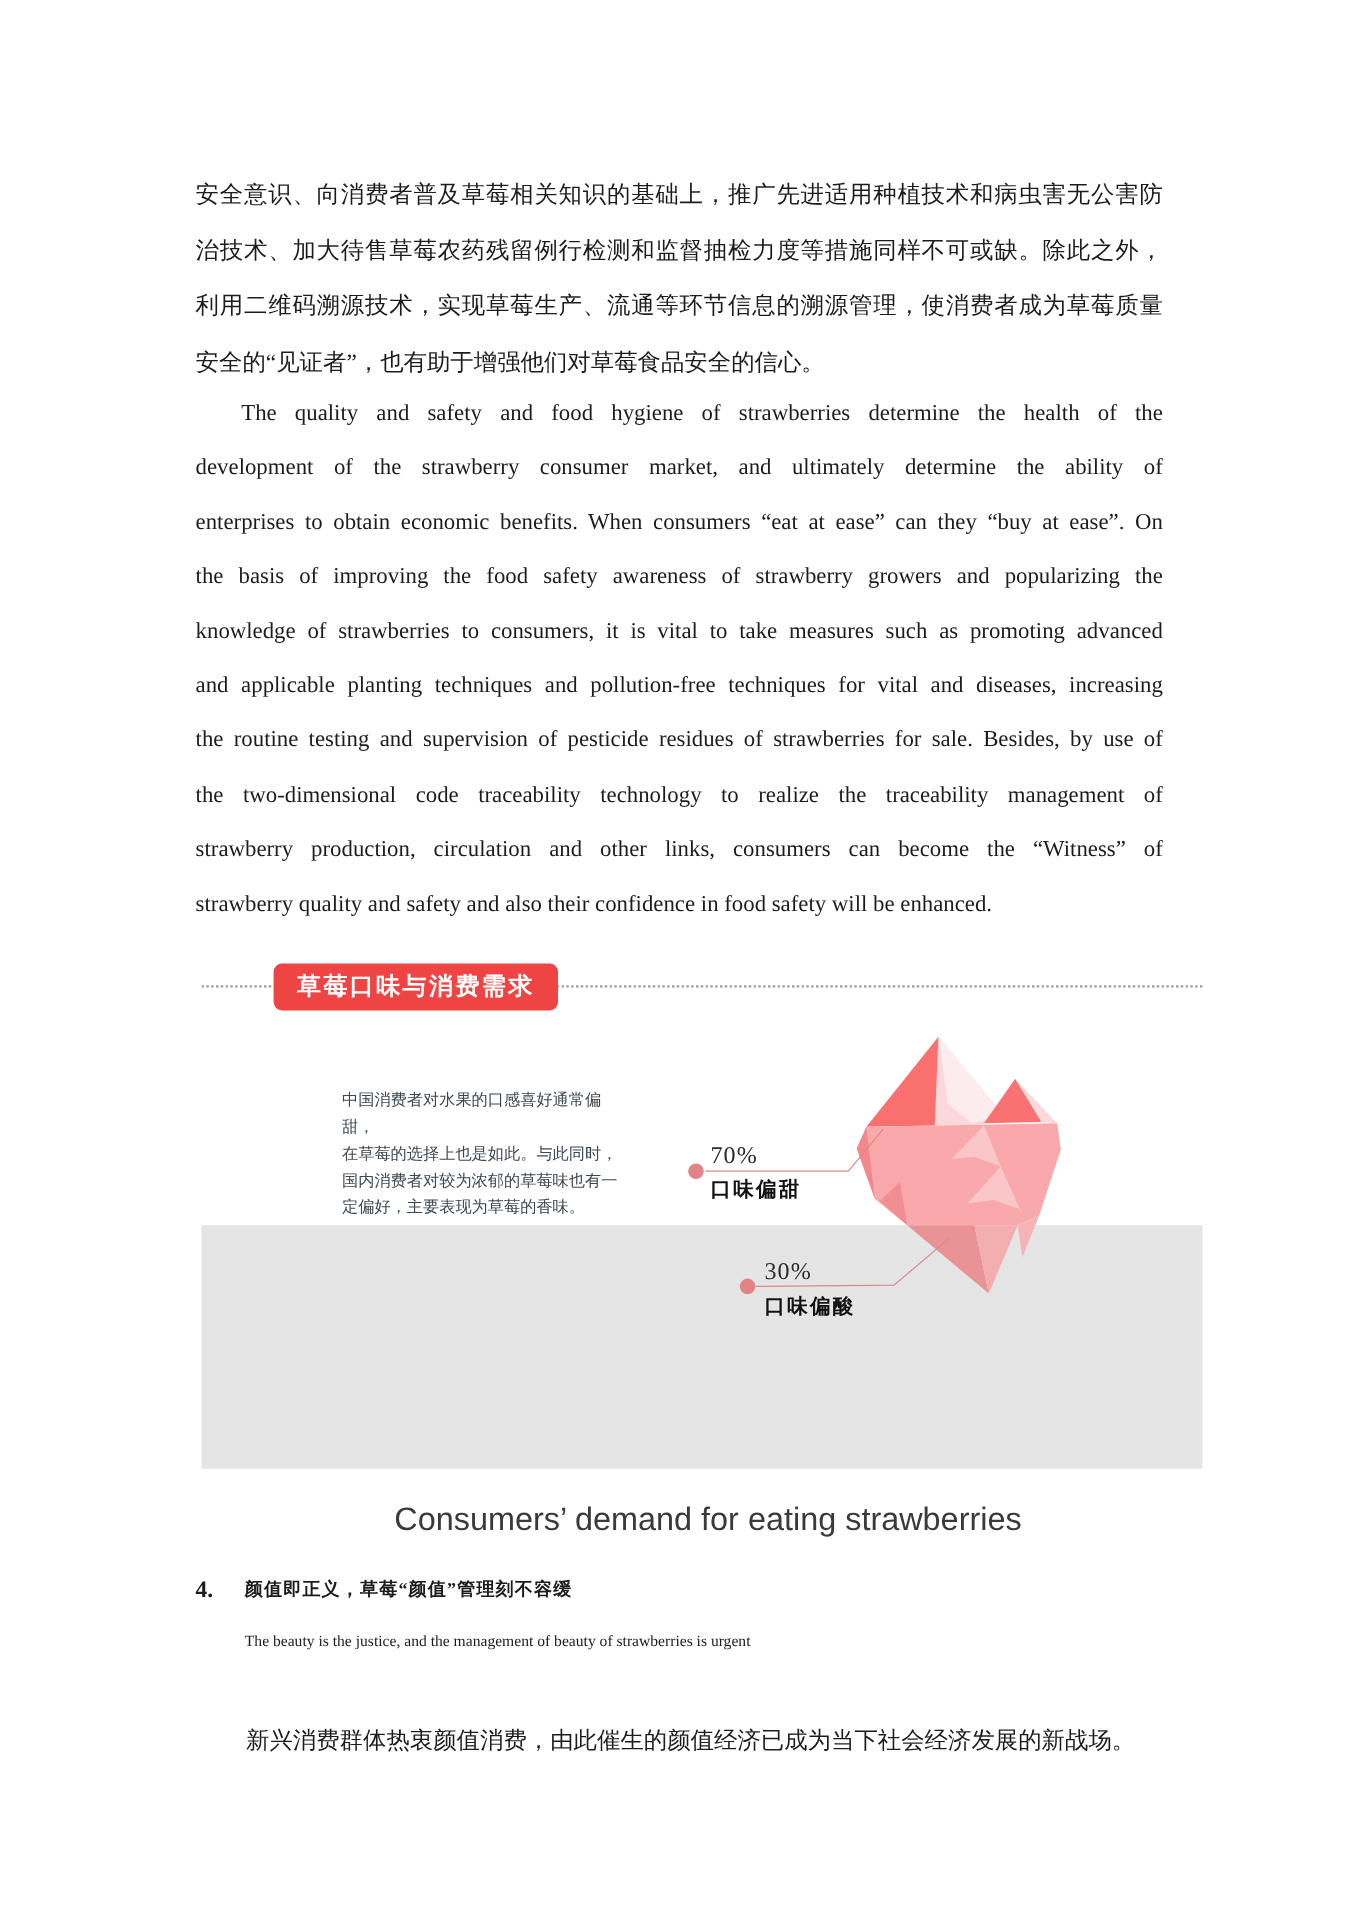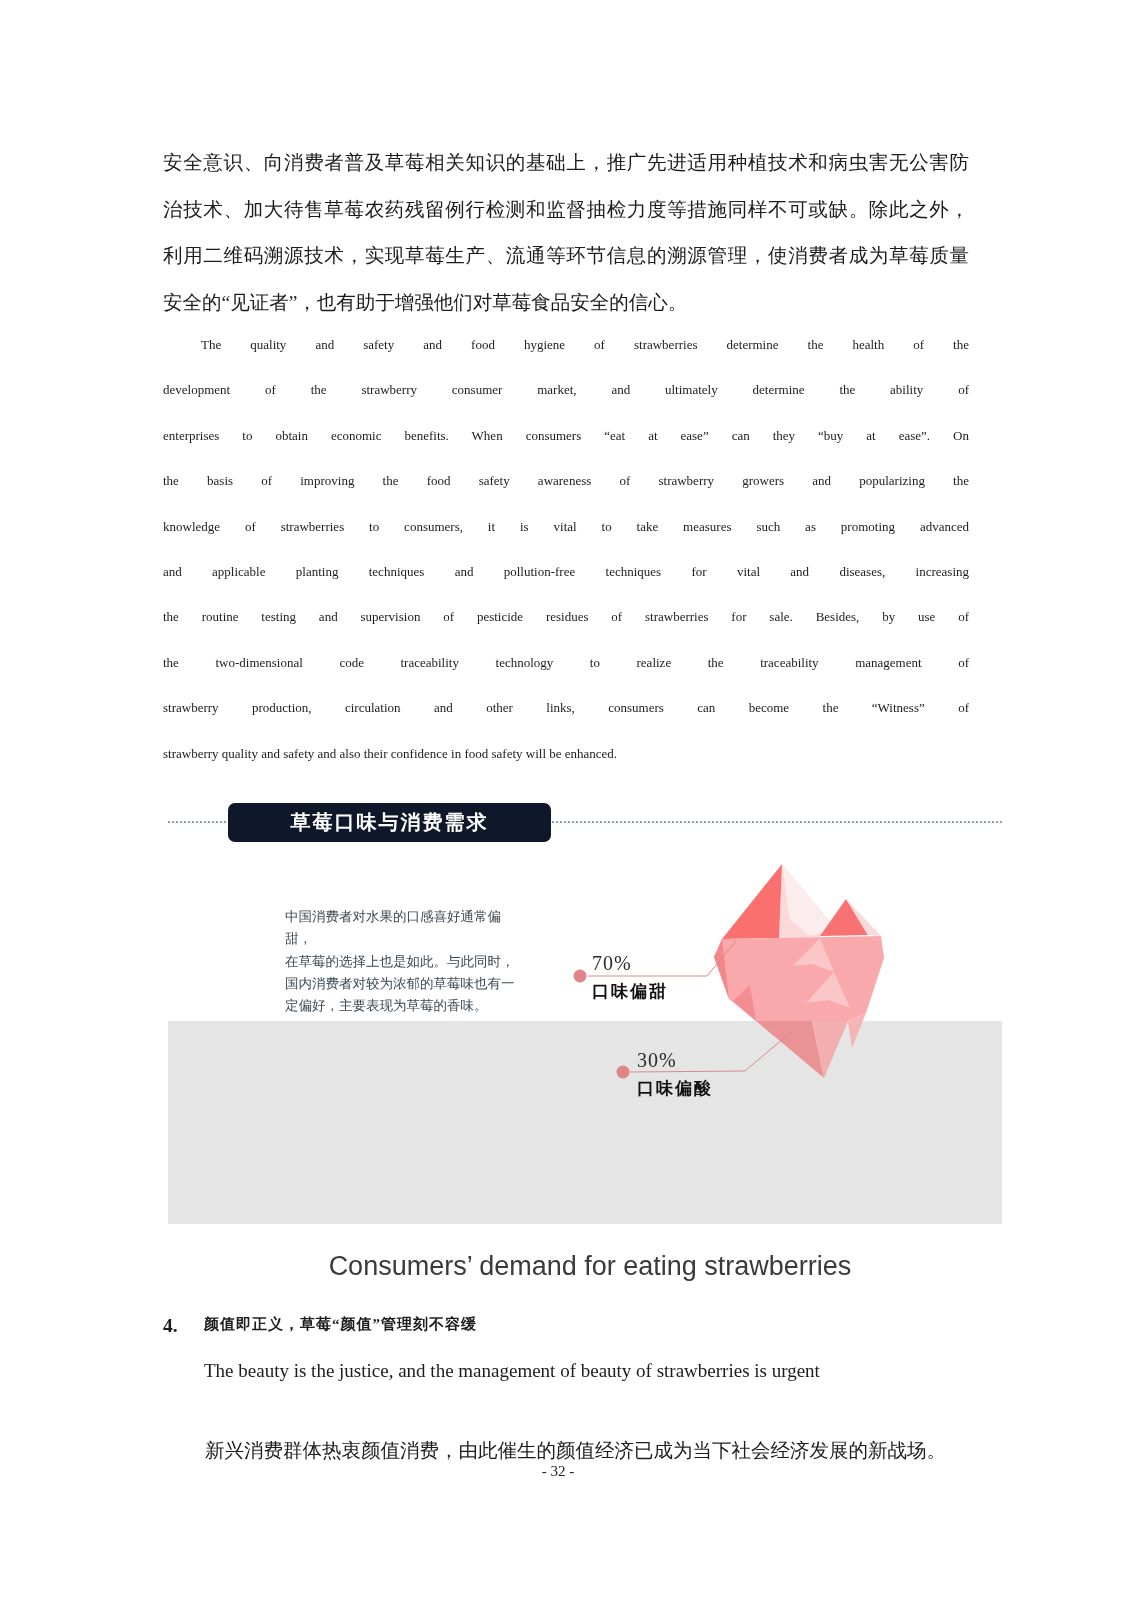--- a/index.html
+++ b/index.html
@@ -5,47 +5,47 @@
   html,body{margin:0;padding:0;background:#888;}
   .page{
     position:relative; width:1131px; height:1600px; background:#ffffff;
     font-family:"Liberation Serif","DejaVu Serif",serif; color:#1c1c1c;
     overflow:hidden; margin:0 auto;
   }
   .abs{position:absolute;}
   
   .para{left:163px; width:806px;}
   .para-cn{top:140px; font-size:19.5px; line-height:46.5px;}
-  .para-en{top:322px; font-size:13px; line-height:45.4px;}
+  .para-en{top:322px; font-size:19px; line-height:45.4px;}
   .line{white-space:nowrap;}
   .line.j{white-space:normal; text-align:justify; text-align-last:justify;}
   .line.indent{text-indent:38px;}
   
   .dotted-rule{left:168px; top:821px; width:834px; height:0;
     border-top:2px dotted #98a1a8;}
-  .badge{left:228px; top:803px; width:323px; height:39px; background:#0f172a;
+  .badge{left:228px; top:803px; width:237px; height:39px; background:#ef4444;
     border-radius:7px; color:#ffffff; font-weight:bold; font-size:20px;
     line-height:39px; text-align:center; letter-spacing:2px; z-index:3;}
   .desc{left:257px; top:906px; width:230px; font-size:13.5px;
     line-height:22.3px; color:#3d4852; z-index:3;margin-left:28px;}
   .sea{left:168px; top:1021px; width:834px; height:203px; background:#e5e5e6; z-index:1;}
   .berg{left:690px; top:840px; z-index:2;}
   .leaders{left:555px; top:915px; z-index:4;}
   .pct{font-size:20px; color:#2b2b2b; z-index:5; letter-spacing:1px;}
   .pct-label{font-size:17px; font-weight:bold; color:#111111; z-index:5; letter-spacing:2px;}
   .lbl70-pct{left:592px; top:952px;}
   .lbl70-txt{left:592px; top:980px;text-align:right;}
   .lbl30-pct{left:637px; top:1049px;text-align:right;}
   .lbl30-txt{left:637px; top:1077px;}
   
   .caption{left:168px; top:1251px; width:844px; text-align:center;
     font-family:"Liberation Sans","DejaVu Sans",sans-serif; font-size:27px; color:#3a3a3a;}
   .sec-num{left:163px; top:1315px; font-size:19.5px; font-weight:bold;}
   .sec-title{left:204px; top:1315px; font-size:15px; font-weight:bold; letter-spacing:1px;}
-  .sec-en{left:204px; top:1360px; font-size:19px;}
+  .sec-en{left:204px; top:1360px; font-size:13px;}
   .closing{left:205px; top:1437px; width:775px; font-size:19.5px; white-space:nowrap;}
   .pagenum{left:0; top:1463px; width:1116px; text-align:center; font-size:15px; color:#222;}
 </style>
 </head>
 <body>
 
 <div class="page">
 
   <div class="abs para para-cn">
     <div class="line j">安全意识、向消费者普及草莓相关知识的基础上，推广先进适用种植技术和病虫害无公害防</div>
@@ -111,15 +111,14 @@
   <div class="abs pct-label lbl30-txt">口味偏酸</div>
 
   <div class="abs caption">Consumers’ demand for eating strawberries</div>
 
   <div class="abs sec-num">4.</div>
   <div class="abs sec-title">颜值即正义，草莓“颜值”管理刻不容缓</div>
   <div class="abs sec-en">The beauty is the justice, and the management of beauty of strawberries is urgent</div>
 
   <div class="abs closing">新兴消费群体热衷颜值消费，由此催生的颜值经济已成为当下社会经济发展的新战场。</div>
 
-  <div class="abs pagenum">- 32 -</div>
 
 </div>
 
 </body></html>

